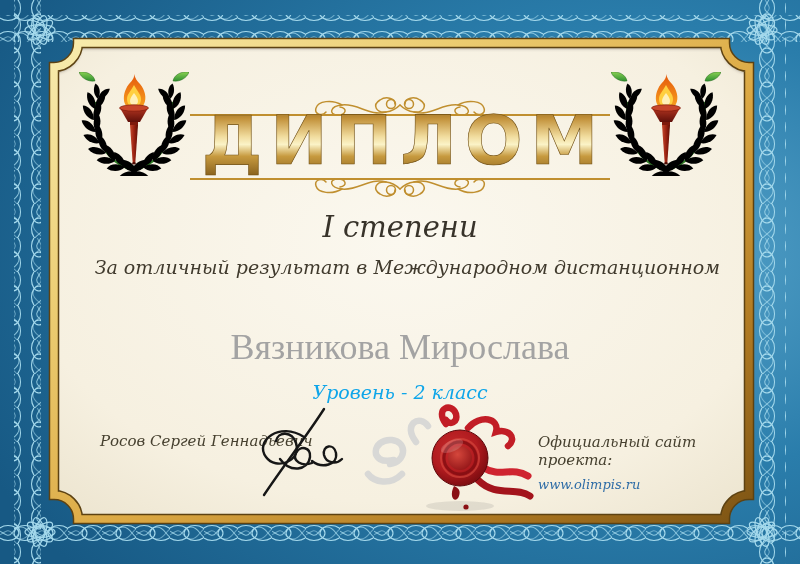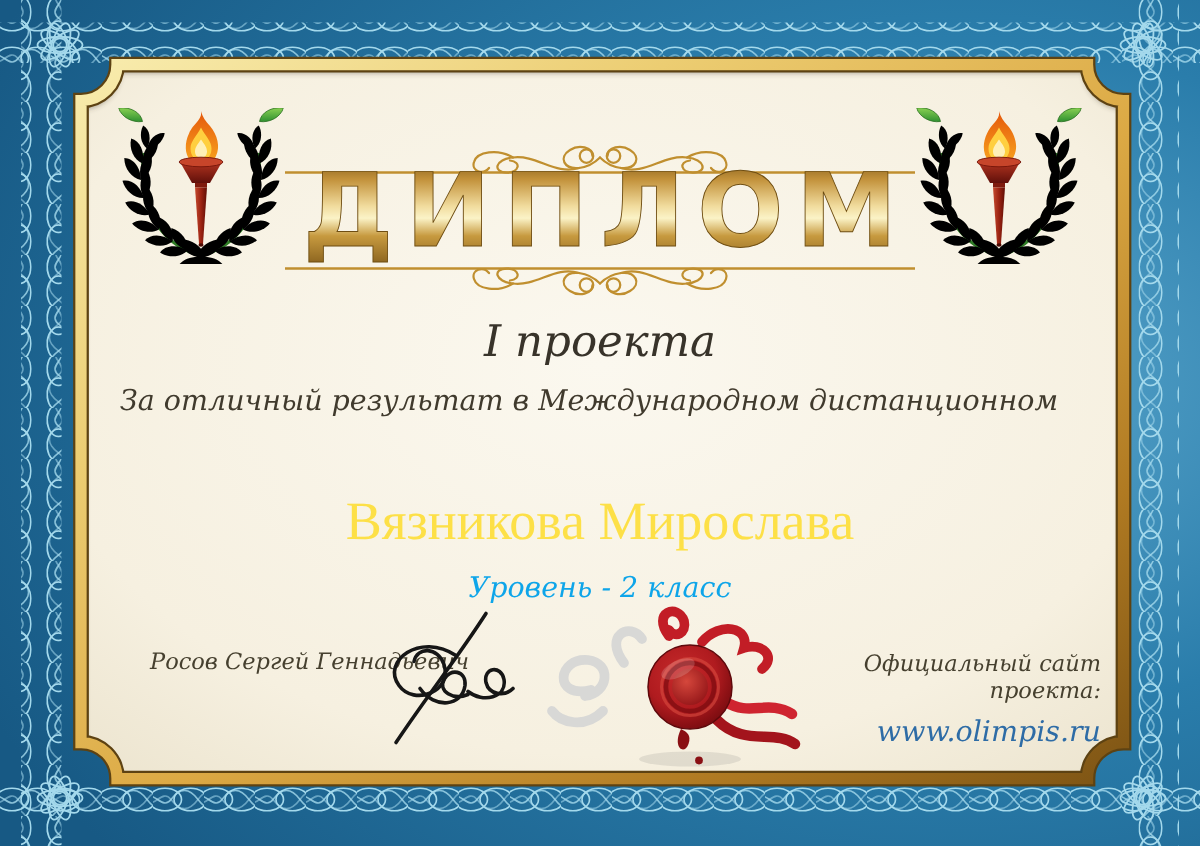--- a/index.html
+++ b/index.html
@@ -9,31 +9,31 @@
   .content{position:absolute;left:0;top:0;width:800px;height:564px;}
   .emblem{position:absolute;top:72px;width:110px;height:104px;}
   .emblem.left{left:79px;}
   .emblem.right{left:611px;}
   .ornament{position:absolute;left:190px;width:420px;height:24px;}
   .ornament.top{top:95px;}
   .ornament.bottom{top:175px;transform:scale(1,-1);}
   .title-svg{position:absolute;left:150px;top:107px;width:500px;height:70px;}
   .degree{position:absolute;left:0;top:210px;width:800px;text-align:center;
           font-size:29px;font-style:italic;color:#38332a;}
-  .description{position:absolute;left:80px;top:252px;width:640px;text-align:left;
+  .description{position:absolute;left:80px;top:252px;width:640px;text-align:right;
           font-size:19px;line-height:30px;font-style:italic;color:#403a2d;}
   .recipient{position:absolute;left:0;top:326px;width:800px;text-align:center;
-          font-family:"Liberation Serif","DejaVu Serif",serif;font-size:36px;color:#fde047;}
+          font-family:"Liberation Serif","DejaVu Serif",serif;font-size:36px;color:#a3a3a3;}
   .level{position:absolute;left:0;top:381px;width:800px;text-align:center;
           font-size:19px;font-style:italic;color:#0ea5e9;}
   .footer-left{position:absolute;left:100px;top:430px;font-style:italic;
           color:#46402f;font-size:15px;line-height:23px;}
-  .footer-right{position:absolute;left:538px;top:433px;width:196px;text-align:right;
+  .footer-right{position:absolute;left:538px;top:433px;width:196px;text-align:left;
           font-style:italic;color:#46402f;font-size:15px;}
-  .website{display:block;margin-top:8px;font-size:19px;color:#2e6ca6;
+  .website{display:block;margin-top:8px;font-size:13px;color:#2e6ca6;
           text-decoration:none;font-style:italic;cursor:pointer;}
   .signature-svg{position:absolute;left:246px;top:403px;width:112px;height:100px;}
   .seal-svg{position:absolute;left:350px;top:402px;width:184px;height:112px;}
 </style>
 </head>
 <body>
 
 <svg style="position:absolute;width:0;height:0" aria-hidden="true">
   <defs>
     <linearGradient id="leafG" x1="0" y1="0" x2="0" y2="1">
@@ -203,21 +203,21 @@
           <stop offset="1" stop-color="#7b5516"></stop>
         </linearGradient>
       </defs>
       <text x="254" y="57" text-anchor="middle" font-family="DejaVu Sans, sans-serif" font-size="68" font-weight="bold" letter-spacing="8" fill="url(#titleGold)" stroke="#6f4e12" stroke-width="0.6">ДИПЛОМ</text>
     </svg>
 
     <svg class="ornament bottom" viewBox="0 0 420 24">
         <use href="#flourish"></use>
       </svg>
 
-    <div class="degree">I проекта</div>
+    <div class="degree">I степени</div>
 
     <div class="description">
       <div>За отличный результат в Международном дистанционном</div>
     </div>
 
     <div class="recipient">Вязникова Мирослава</div>
 
     <div class="level">Уровень - 2 класс</div>
 
     <div class="footer-left">

